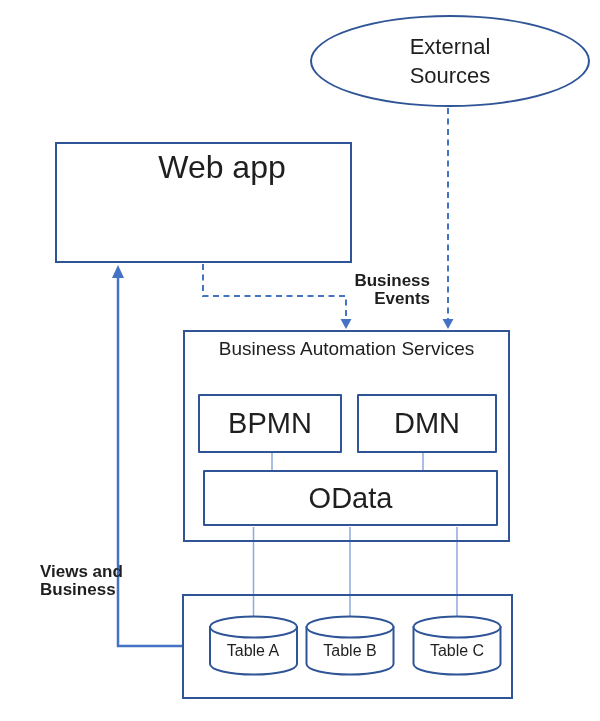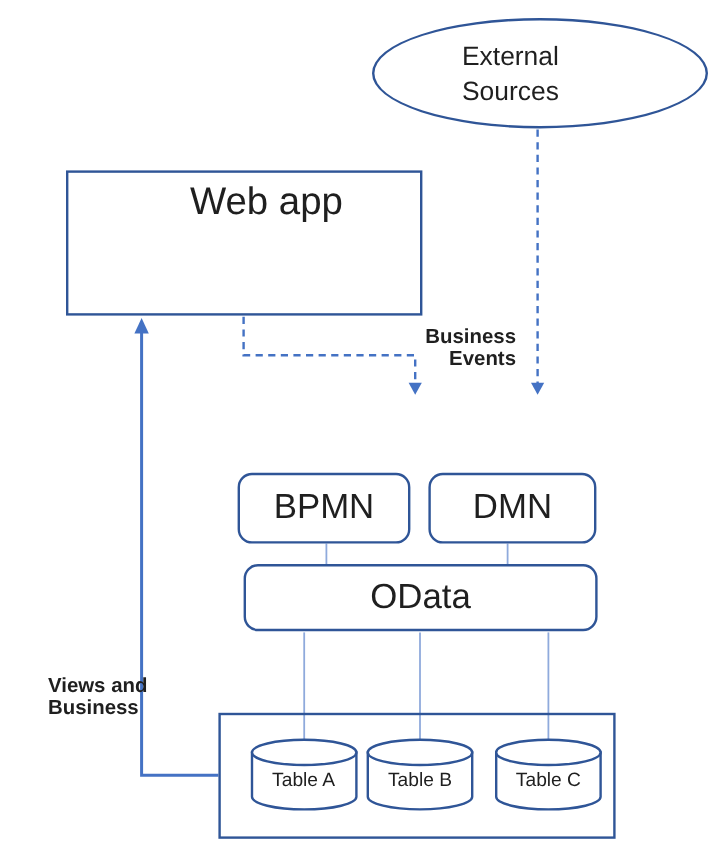--- a/index.html
+++ b/index.html
@@ -14,27 +14,27 @@
   .edge-dashed{fill:none;stroke:var(--arrow);stroke-width:2;stroke-dasharray:6 4.5;}
   .edge-solid{fill:none;stroke:var(--arrow);stroke-width:2.5;}
   .edge-light{stroke:var(--connector);stroke-width:1.5;}
   .arrowhead{fill:var(--arrow);stroke:none;}
   .cylinder path,.cylinder ellipse{fill:#ffffff;stroke:var(--border);stroke-width:2;}
   .node{position:absolute;box-sizing:border-box;border:2px solid var(--border);background:transparent;}
   .ellipse-node{
     left:310px;top:15px;width:280px;height:92px;border-radius:50%;
     display:flex;align-items:center;justify-content:center;
   }
-  .ellipse-text{width:130px;font-size:22px;line-height:29px;}
+  .ellipse-text{width:130px;text-align:center;font-size:22px;line-height:29px;}
   .webapp-node{left:55px;top:142px;width:297px;height:121px;}
   .webapp-label{text-align:center;font-size:32px;line-height:38px;padding-top:4px;margin-left:37px;}
   .bas-node{left:183px;top:330px;width:327px;height:212px;}
   .bas-title{text-align:center;font-size:19px;line-height:21px;padding-top:6px;}
   .rounded-node{
-    border-radius:12px;display:flex;align-items:center;justify-content:center;
+    border-radius:1px;display:flex;align-items:center;justify-content:center;
     font-size:29px;
   }
   .bpmn-node{left:198px;top:394px;width:144px;height:59px;}
   .dmn-node{left:357px;top:394px;width:140px;height:59px;}
   .odata-node{left:203px;top:470px;width:295px;height:56px;}
   .datastore-node{left:182px;top:594px;width:331px;height:105px;}
   .edge-label{position:absolute;font-size:17px;line-height:18px;font-weight:bold;}
   .label-business-events{left:320px;top:272px;width:110px;text-align:right;}
   .label-views-reports{left:40px;top:563px;width:150px;text-align:left;}
   .table-label{position:absolute;width:90px;text-align:center;font-size:16px;line-height:18px;top:642px;}
@@ -79,20 +79,23 @@
   </svg>
 
   <div class="node ellipse-node">
     <div class="ellipse-text">External Sources</div>
   </div>
 
   <div class="node webapp-node">
     <div class="webapp-label">Web app</div>
   </div>
 
+  <div class="node bas-node">
+    <div class="bas-title">Business Automation Services</div>
+  </div>
   <div class="node rounded-node bpmn-node">BPMN</div>
   <div class="node rounded-node dmn-node">DMN</div>
   <div class="node rounded-node odata-node">OData</div>
 
   <div class="node datastore-node"></div>
 
   <div class="table-label table-label-a">Table A</div>
   <div class="table-label table-label-b">Table B</div>
   <div class="table-label table-label-c">Table C</div>
 

